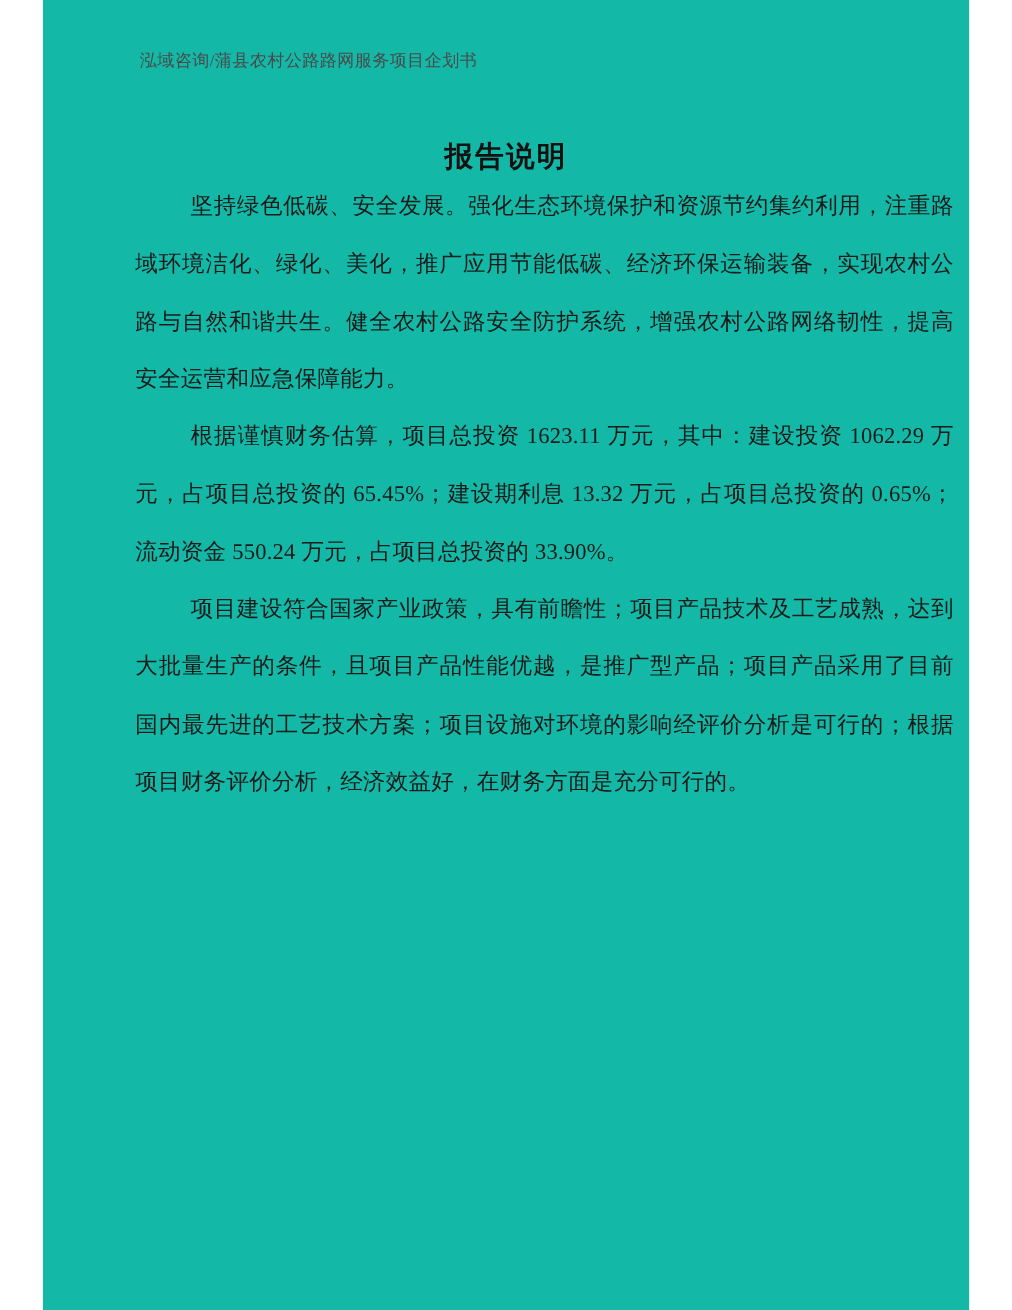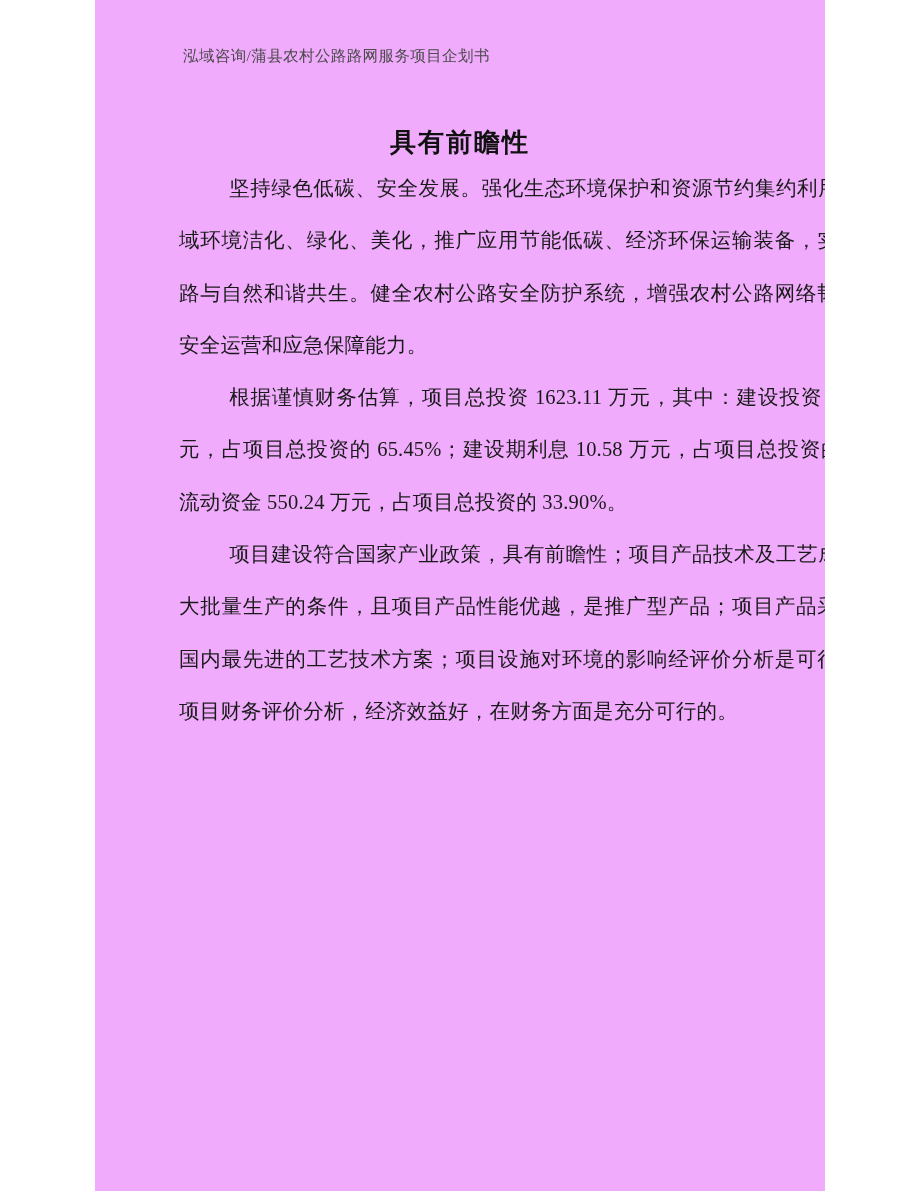--- a/index.html
+++ b/index.html
@@ -7,24 +7,24 @@
     margin: 0;
     padding: 0;
     background: #ffffff;
   }
   body {
     font-family: "Liberation Serif", "DejaVu Serif", serif;
     color: #000000;
   }
   .page {
     position: relative;
-    width: 730px;
+    width: 842px;
     height: 1191px;
     margin: 0 auto;
-    background: #f0abfc;
+    background: #14b8a6;
     box-sizing: border-box;
     overflow: hidden;
   }
   .doc-header {
     position: absolute;
     top: 46px;
     left: 88px;
     right: 88px;
     font-size: 15.5px;
     line-height: 20px;
@@ -63,21 +63,21 @@
     text-indent: 2.45em;
   }
 </style>
 </head>
 <body>
 
 <div class="page">
 
   <div class="doc-header">泓域咨询/蒲县农村公路路网服务项目企划书</div>
 
-  <h1 class="doc-title">具有前瞻性</h1>
+  <h1 class="doc-title">报告说明</h1>
 
   <div class="body-block">
     <p class="para indent">坚持绿色低碳、安全发展。强化生态环境保护和资源节约集约利用，注重路域环境洁化、绿化、美化，推广应用节能低碳、经济环保运输装备，实现农村公路与自然和谐共生。健全农村公路安全防护系统，增强农村公路网络韧性，提高安全运营和应急保障能力。</p>
-    <p class="para indent">根据谨慎财务估算，项目总投资 1623.11 万元，其中：建设投资 1735.93 万元，占项目总投资的 65.45%；建设期利息 10.58 万元，占项目总投资的 0.65%；流动资金 550.24 万元，占项目总投资的 33.90%。</p>
+    <p class="para indent">根据谨慎财务估算，项目总投资 1623.11 万元，其中：建设投资 1062.29 万元，占项目总投资的 65.45%；建设期利息 13.32 万元，占项目总投资的 0.65%；流动资金 550.24 万元，占项目总投资的 33.90%。</p>
     <p class="para indent">项目建设符合国家产业政策，具有前瞻性；项目产品技术及工艺成熟，达到大批量生产的条件，且项目产品性能优越，是推广型产品；项目产品采用了目前国内最先进的工艺技术方案；项目设施对环境的影响经评价分析是可行的；根据项目财务评价分析，经济效益好，在财务方面是充分可行的。</p>
   </div>
 
 </div>
 
 </body></html>

